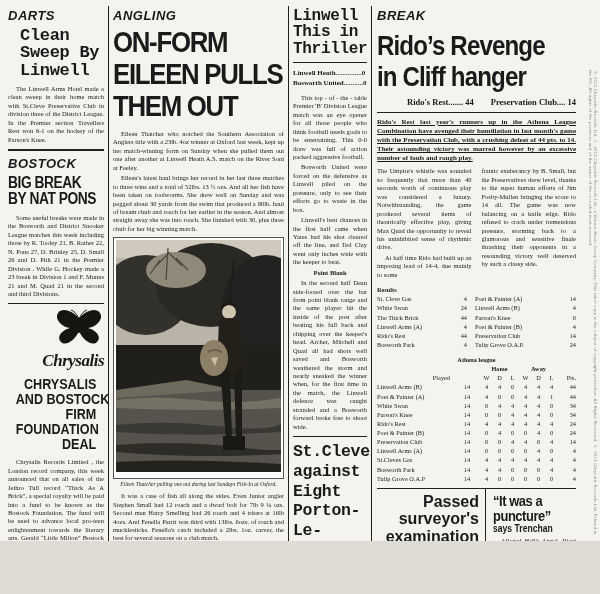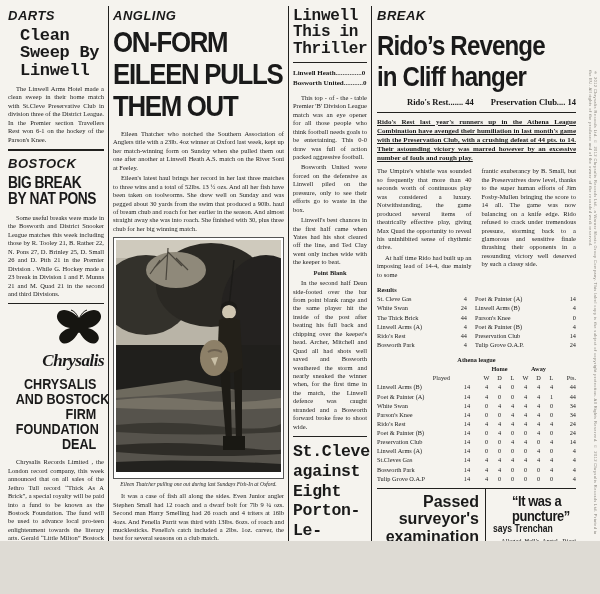--- a/index.html
+++ b/index.html
@@ -398,21 +398,21 @@
           <p class="para">The following local candidate was successful in the examinations of the National Institute of Congregational Surveyors:</p>
         </div>
         <div class="center bold" style="font-size:6.5px;line-height:1.4;">
             <div>Intermediate examination</div>
             <div>urban section:</div>
             <div>Max Quad, hull Road,</div>
           </div>
       </div>
 
       <div style="position:absolute;left:116px;top:4px;width:83px;">
-        <div class="hl-sans" style="font-size:15px;letter-spacing:-0.5px;margin-left:19px;">
+        <div class="hl-sans" style="font-size:15px;letter-spacing:-0.5px;">
             <div class="cond">“It was a</div>
             <div class="cond">puncture”</div>
           </div>
         <div class="hl-sans cond" style="font-size:10px;margin-top:1px;">says Trenchan</div>
         <div class="body" style="margin-top:3px;">
           <p class="para">Alleged Hell's Angel, Ricci Trenchan was acquitted on charges of being in possession of a bicycle chain, a sharpened spanner, sawn -off spade and a length of rubber tyre today at Ely Assizes.  Said Ricci, “I was on my way to mend a puncture on my bike, honestly.”</p>
         </div>
       </div>
 
       <div style="position:absolute;left:63px;top:104px;" class="photo-frame">

